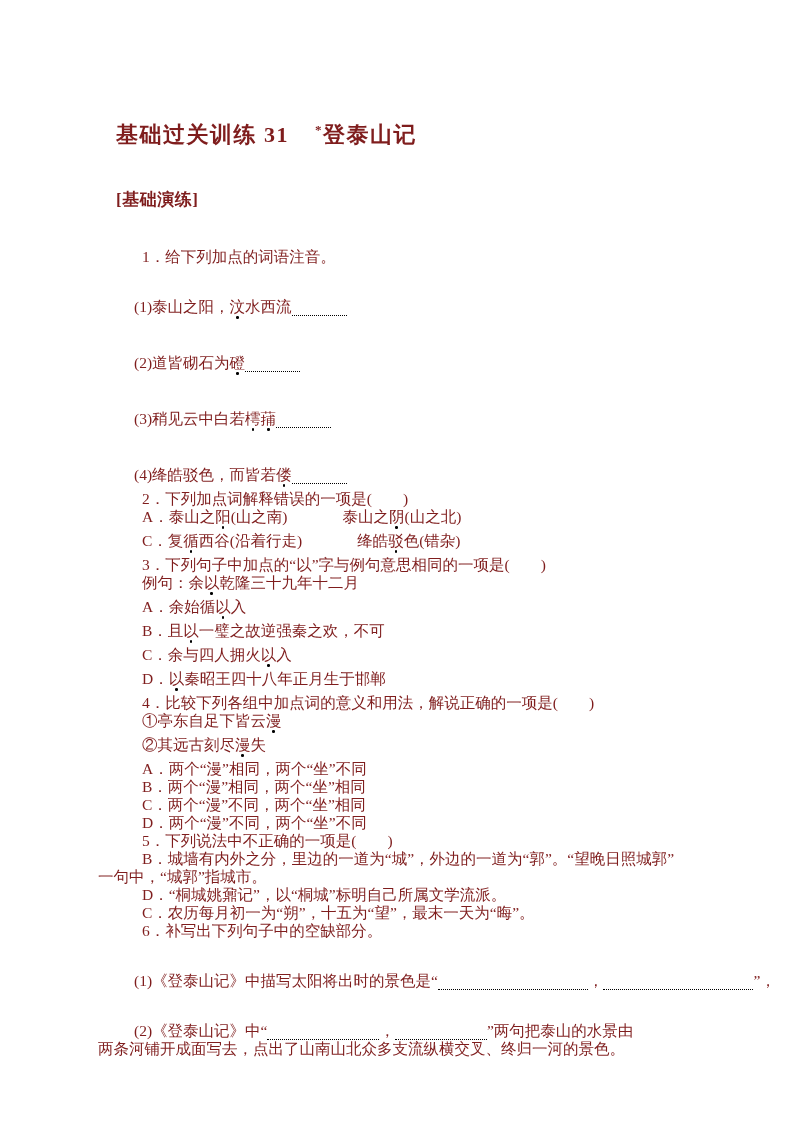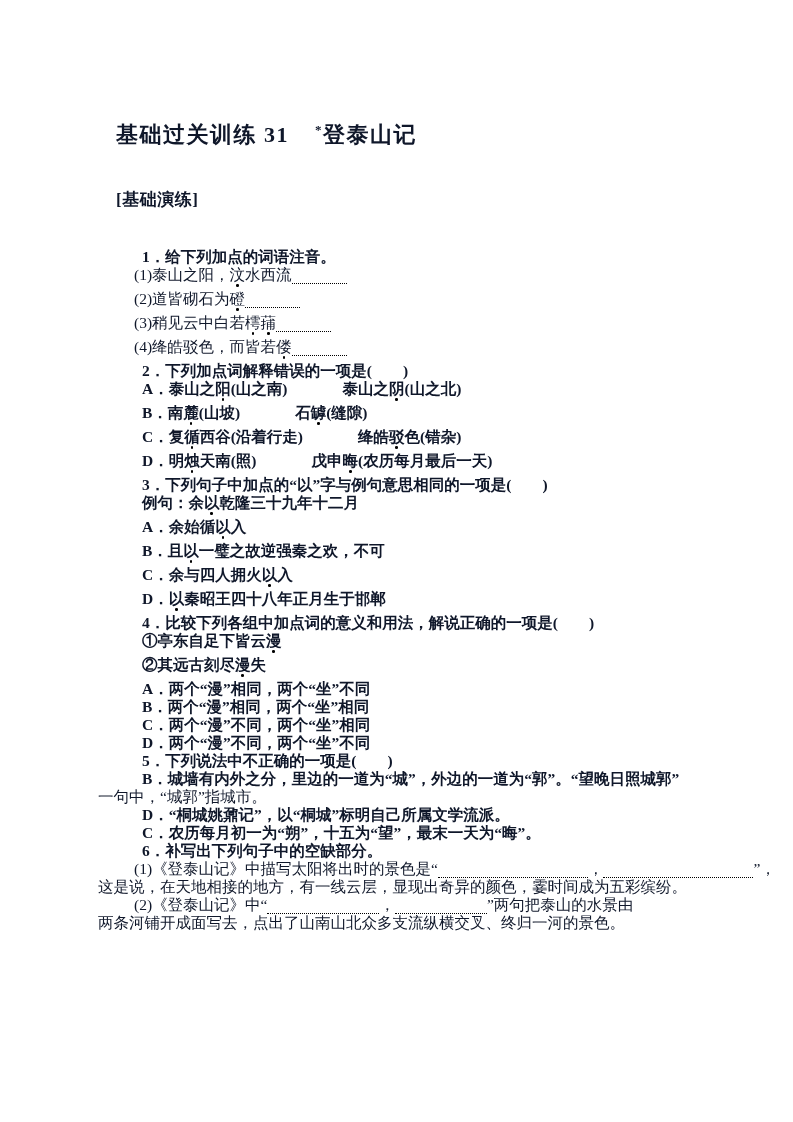--- a/index.html
+++ b/index.html
@@ -1,35 +1,35 @@
 <!DOCTYPE html>
 <html><head>
 <meta charset="utf-8">
 <style>
   html,body{margin:0;padding:0;background:#ffffff;}
   .page{
-    width:793px;height:1122px;background:#ffffff;color:#0f172a;
+    width:793px;height:1122px;background:#ffffff;color:#7f1d1d;
     font-family:"Liberation Serif","DejaVu Serif",serif;
     position:relative;overflow:hidden;box-sizing:border-box;
   }
   .content{padding:120px 88px 0 98px;box-sizing:border-box;}
   .doc-title{
     font-size:22px;font-weight:bold;margin:0 0 0 18px;
     letter-spacing:1.5px;white-space:nowrap;
   }
   .doc-title .title-gap{display:inline-block;width:26px;}
   .doc-title sup{font-size:13px;vertical-align:super;}
   .section-head{
     font-size:17px;font-weight:bold;margin:38px 0 9px 18px;letter-spacing:.5px;
   }
   .exercise-body{margin-top:37px;font-size:15.5px;}
   .line{white-space:nowrap;line-height:18px;}
   .line.wide{padding-bottom:6px;}
-  .ind-num{padding-left:44px;font-weight:bold;}
-  .ind-paren{padding-left:36px;}
+  .ind-num{padding-left:44px;}
+  .ind-paren{padding-left:36px;margin-top:32px;}
   .ind-none{padding-left:0;}
   .em{position:relative;display:inline-block;}
   .em::after{
     content:"";position:absolute;left:50%;margin-left:-1.3px;bottom:-3px;
     width:2.6px;height:2.6px;border-radius:50%;background:#000;
   }
   .blank{
     display:inline-block;height:.85em;vertical-align:-4px;
     border-bottom:1.6px dotted #000;
   }
@@ -47,41 +47,38 @@
     <h1 class="doc-title"><span>基础过关训练 31</span><span class="title-gap"></span><sup>*</sup><span>登泰山记</span></h1>
     <div class="section-head">[基础演练]</div>
     <div class="exercise-body">
         <div class="line ind-num"><span>1．给下列加点的词语注音。</span></div>
         <div class="line ind-paren wide"><span>(1)泰山之阳，</span><span class="em">汶</span><span>水西流</span><span class="blank blank-s"></span></div>
         <div class="line ind-paren wide"><span>(2)道皆砌石为</span><span class="em">磴</span><span class="blank blank-s"></span></div>
         <div class="line ind-paren wide"><span>(3)稍见云中白若</span><span class="em">樗</span><span class="em">蒱</span><span class="blank blank-s"></span></div>
         <div class="line ind-paren wide"><span>(4)绛皓驳色，而皆若</span><span class="em">偻</span><span class="blank blank-s"></span></div>
         <div class="line ind-num"><span>2．下列加点词解释错误的一项是(　　)</span></div>
         <div class="line ind-num wide"><span>A．泰山之</span><span class="em">阳</span><span>(山之南)</span><span class="gap"></span><span>泰山之</span><span class="em">阴</span><span>(山之北)</span></div>
-        <div class="line ind-num wide"><span>B．南</span><span class="em">麓</span><span>(山坡)</span><span class="gap"></span><span>石</span><span class="em">罅</span><span>(缝隙)</span></div>
         <div class="line ind-num wide"><span>C．复</span><span class="em">循</span><span>西谷(沿着行走)</span><span class="gap"></span><span>绛皓</span><span class="em">驳</span><span>色(错杂)</span></div>
-        <div class="line ind-num wide"><span>D．明</span><span class="em">烛</span><span>天南(照)</span><span class="gap"></span><span>戊申</span><span class="em">晦</span><span>(农历每月最后一天)</span></div>
         <div class="line ind-num"><span>3．下列句子中加点的“以”字与例句意思相同的一项是(　　)</span></div>
         <div class="line ind-num wide"><span>例句：余</span><span class="em">以</span><span>乾隆三十九年十二月</span></div>
         <div class="line ind-num wide"><span>A．余始循</span><span class="em">以</span><span>入</span></div>
         <div class="line ind-num wide"><span>B．且</span><span class="em">以</span><span>一璧之故逆强秦之欢，不可</span></div>
         <div class="line ind-num wide"><span>C．余与四人拥火</span><span class="em">以</span><span>入</span></div>
         <div class="line ind-num wide"><span>D．</span><span class="em">以</span><span>秦昭王四十八年正月生于邯郸</span></div>
         <div class="line ind-num"><span>4．比较下列各组中加点词的意义和用法，解说正确的一项是(　　)</span></div>
         <div class="line ind-num wide"><span>①亭东自足下皆云</span><span class="em">漫</span></div>
         <div class="line ind-num wide"><span>②其远古刻尽</span><span class="em">漫</span><span>失</span></div>
         <div class="line ind-num"><span>A．两个“漫”相同，两个“坐”不同</span></div>
         <div class="line ind-num"><span>B．两个“漫”相同，两个“坐”相同</span></div>
         <div class="line ind-num"><span>C．两个“漫”不同，两个“坐”相同</span></div>
         <div class="line ind-num"><span>D．两个“漫”不同，两个“坐”不同</span></div>
         <div class="line ind-num"><span>5．下列说法中不正确的一项是(　　)</span></div>
         <div class="line ind-num"><span>B．城墙有内外之分，里边的一道为“城”，外边的一道为“郭”。“望晚日照城郭”</span></div>
         <div class="line ind-none"><span>一句中，“城郭”指城市。</span></div>
         <div class="line ind-num"><span>D．“桐城姚鼐记”，以“桐城”标明自己所属文学流派。</span></div>
         <div class="line ind-num"><span>C．农历每月初一为“朔”，十五为“望”，最末一天为“晦”。</span></div>
         <div class="line ind-num"><span>6．补写出下列句子中的空缺部分。</span></div>
         <div class="line ind-paren"><span>(1)《登泰山记》中描写太阳将出时的景色是“</span><span class="blank blank-l"></span><span>，</span><span class="blank blank-l"></span><span>”，</span></div>
-        <div class="line ind-none"><span>这是说，在天地相接的地方，有一线云层，显现出奇异的颜色，霎时间成为五彩缤纷。</span></div>
         <div class="line ind-paren"><span>(2)《登泰山记》中“</span><span class="blank blank-ml"></span><span>，</span><span class="blank blank-m"></span><span>”两句把泰山的水景由</span></div>
         <div class="line ind-none"><span>两条河铺开成面写去，点出了山南山北众多支流纵横交叉、终归一河的景色。</span></div>
       </div>
   </div>
 </div>
 
 </body></html>

